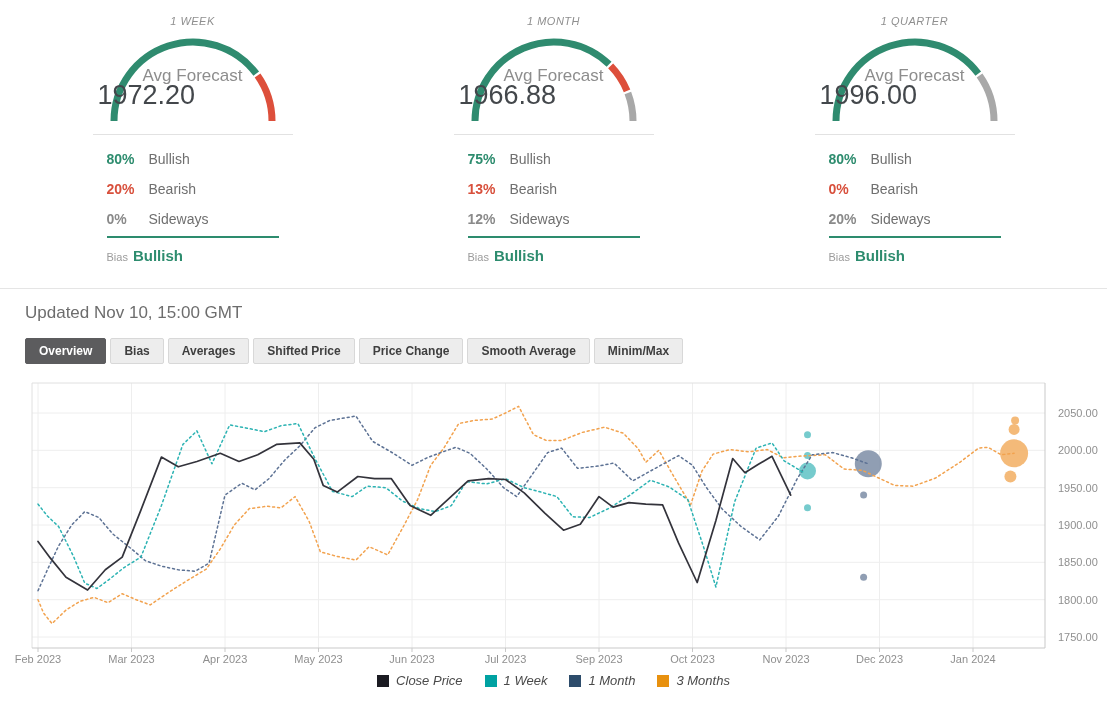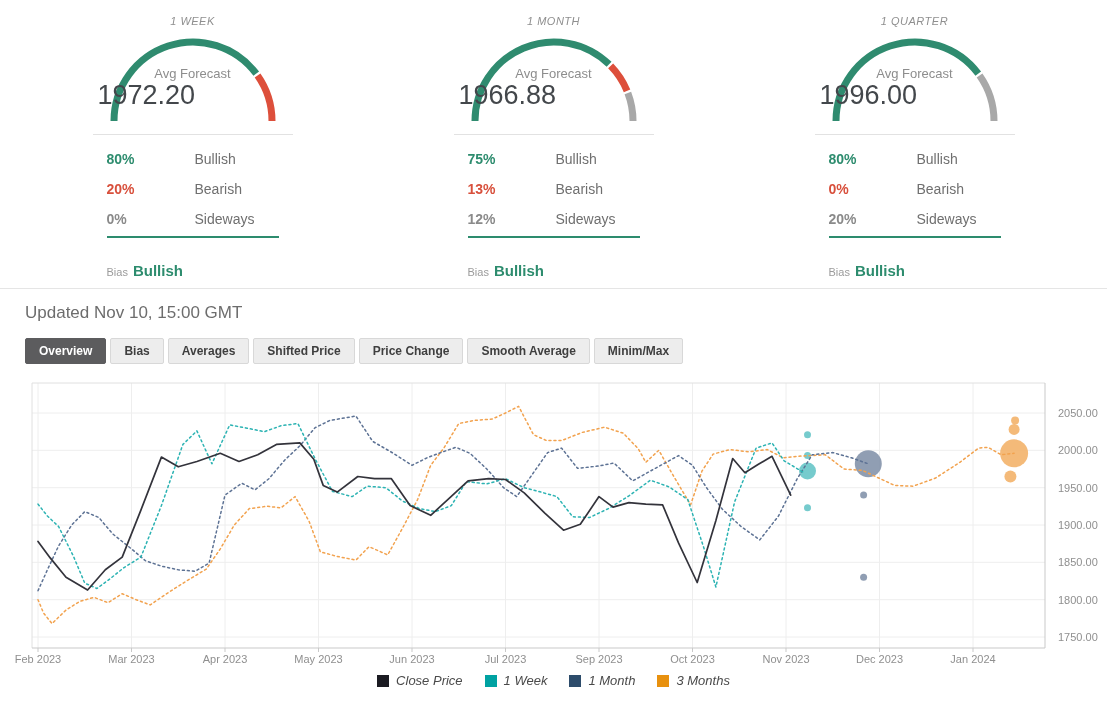--- a/index.html
+++ b/index.html
@@ -4,29 +4,29 @@
 <style>
   html,body{margin:0;padding:0;background:#fff;}
   .app{position:relative;width:1107px;height:703px;background:#fff;overflow:hidden;
        font-family:"Liberation Sans",sans-serif;-webkit-font-smoothing:antialiased;}
   
   .panels-row{position:absolute;top:8px;left:0;width:1107px;display:flex;justify-content:center;}
   .panel{width:361px;}
   .panel-title{text-align:center;font-style:italic;font-size:11px;color:#8f8f8f;letter-spacing:.5px;margin-top:7px;}
   .gauge-wrap{position:relative;width:190px;height:90px;margin:6px auto 0;}
   .gauge-wrap svg{position:absolute;top:0;left:0;}
-  .avg-label{position:absolute;top:33px;left:0;width:100%;text-align:center;font-size:13px;color:#8d8d8d;}
+  .avg-label{position:absolute;top:33px;left:0;width:100%;text-align:center;font-size:17px;color:#8d8d8d;}
   .avg-value{position:absolute;top:47px;left:0;width:100%;text-align:left;font-size:27px;color:#43474b;}
   .panel-divider{width:200px;margin:11px auto 0;border-top:1px solid #e2e2e2;}
   .panel-inner{width:172px;margin:9px auto 0;}
-  .stat-row{display:flex;align-items:center;height:30px;font-size:14px;gap:46px;}
+  .stat-row{display:flex;align-items:center;height:30px;font-size:14px;}
   .stat-value{width:42px;font-weight:bold;}
   .stat-label{color:#6f6f6f;}
   .bias-rule{border-top:2px solid #2d8c6e;margin-top:2px;}
-  .bias-row{margin-top:24px;font-size:11px;color:#9b9b9b;}
+  .bias-row{margin-top:9px;font-size:11px;color:#9b9b9b;}
   .bias-value{font-size:15px;font-weight:bold;color:#2d8c6e;margin-left:5px;}
   
   .section-divider{position:absolute;top:288px;left:0;width:1107px;border-top:1px solid #e5e5e5;}
   .updated{position:absolute;top:303px;left:25px;font-size:17px;color:#6d6d6d;}
   .tabs{position:absolute;top:338px;left:25px;display:flex;gap:4px;border-radius:9px;}
   .tab{padding:5px 13px;font-size:12px;font-weight:bold;color:#3f3f3f;background:#ededed;
        border:1px solid #d8d8d8;border-radius:2px;cursor:pointer;line-height:14px;}
   .tab.active{background:#5c5c5e;border-color:#5c5c5e;color:#fff;}
   
   .chart-svg{position:absolute;top:375px;left:0;}

